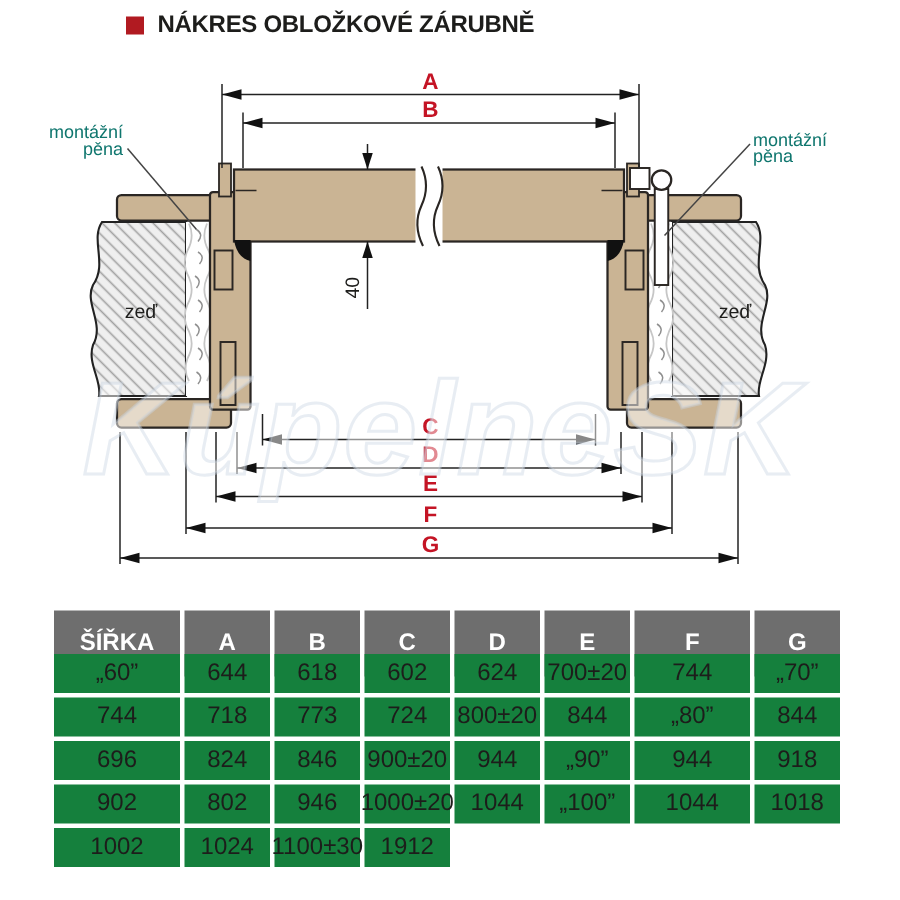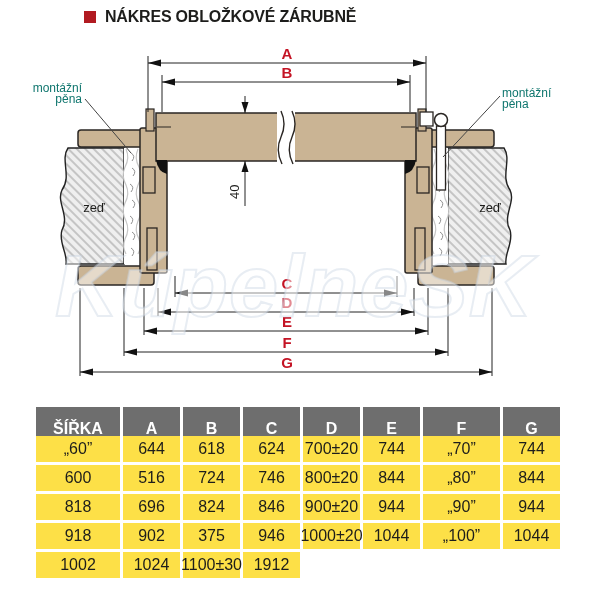--- a/index.html
+++ b/index.html
@@ -24,21 +24,21 @@
   #watermark{left:55px;top:235px;width:500px;font-size:88px;font-style:italic;font-weight:700;
              letter-spacing:1px;color:transparent;-webkit-text-stroke:2px rgba(198,210,224,0.40);
              text-shadow:0 0 1px rgba(255,255,255,0.5);pointer-events:none;white-space:nowrap;}
 
   
   #size-table{left:36px;top:407px;width:528px;display:grid;
               grid-template-columns:84px 57px 57px 57px 57px 57px 77px 57px;
               grid-auto-rows:26px;gap:3px;background:#ffffff;}
   #size-table .hcell{background:#6e6e6e;color:#ffffff;font-weight:700;font-size:16px;
               display:flex;align-items:center;justify-content:center;height:44px;}
-  #size-table .cell{background:#fde047;color:#1d1d1b;font-size:16px;
+  #size-table .cell{background:#15803d;color:#1d1d1b;font-size:16px;
               display:flex;align-items:center;justify-content:center;}
 </style>
 </head>
 <body>
 
 <svg id="diagram" class="abs" viewBox="0 0 600 600" xmlns="http://www.w3.org/2000/svg">
   <defs>
     <pattern id="hatch" width="6" height="6" patternUnits="userSpaceOnUse" patternTransform="rotate(-45)">
       <rect width="6" height="6" fill="#efefef"></rect>
       <line x1="3" y1="-1" x2="3" y2="7" stroke="#a2a2a2" stroke-width="1.1"></line>
@@ -192,50 +192,50 @@
   <div class="hcell">B</div>
   <div class="hcell">C</div>
   <div class="hcell">D</div>
   <div class="hcell">E</div>
   <div class="hcell">F</div>
   <div class="hcell">G</div>
 
   <div class="cell">„60”</div>
   <div class="cell">644</div>
   <div class="cell">618</div>
+  <div class="cell">602</div>
   <div class="cell">624</div>
   <div class="cell">700±20</div>
   <div class="cell">744</div>
 
   <div class="cell">„70”</div>
   <div class="cell">744</div>
-  <div class="cell">600</div>
-  <div class="cell">516</div>
+  <div class="cell">718</div>
+  <div class="cell">773</div>
   <div class="cell">724</div>
-  <div class="cell">746</div>
   <div class="cell">800±20</div>
   <div class="cell">844</div>
 
   <div class="cell">„80”</div>
   <div class="cell">844</div>
-  <div class="cell">818</div>
   <div class="cell">696</div>
   <div class="cell">824</div>
   <div class="cell">846</div>
   <div class="cell">900±20</div>
   <div class="cell">944</div>
 
   <div class="cell">„90”</div>
   <div class="cell">944</div>
   <div class="cell">918</div>
   <div class="cell">902</div>
-  <div class="cell">375</div>
+  <div class="cell">802</div>
   <div class="cell">946</div>
   <div class="cell">1000±20</div>
   <div class="cell">1044</div>
 
   <div class="cell">„100”</div>
   <div class="cell">1044</div>
+  <div class="cell">1018</div>
   <div class="cell">1002</div>
   <div class="cell">1024</div>
   <div class="cell">1100±30</div>
   <div class="cell">1912</div>
 </div>
 
 </body></html>

